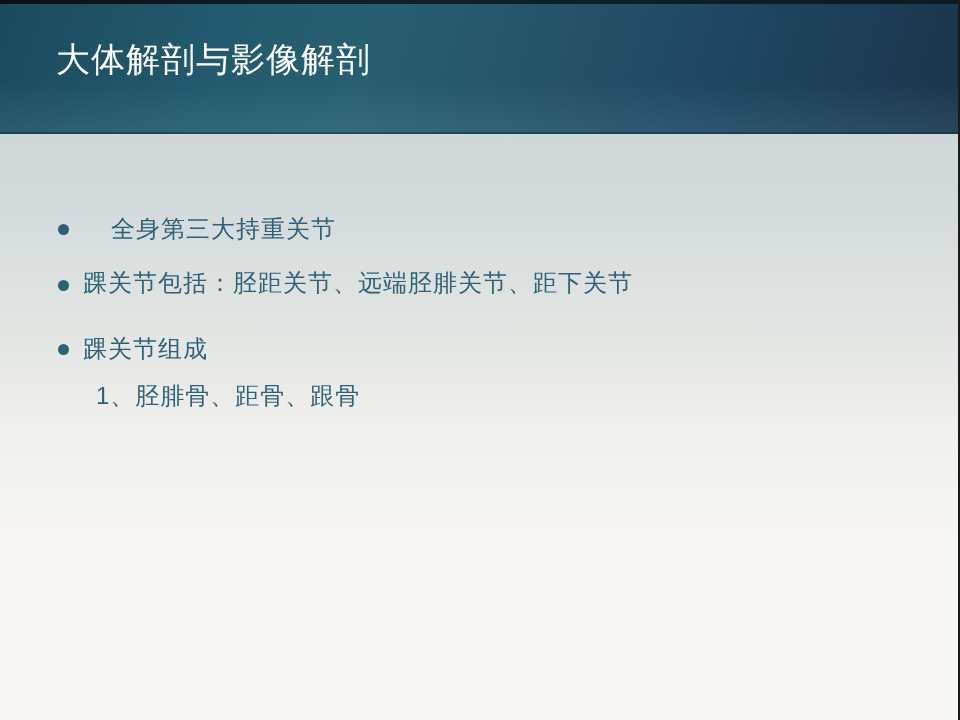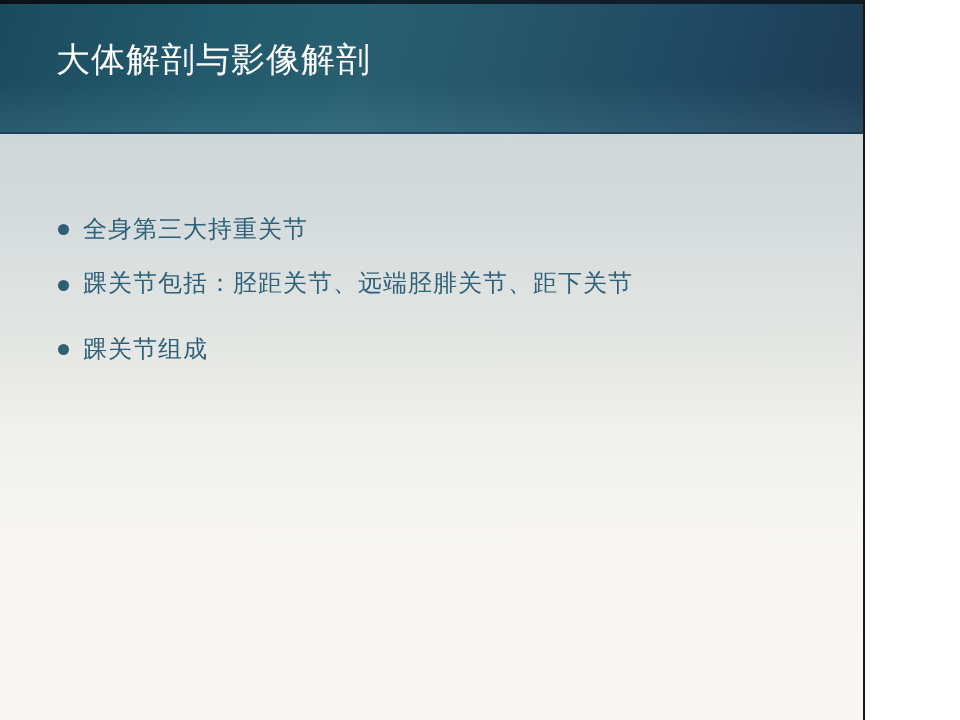--- a/index.html
+++ b/index.html
@@ -6,21 +6,21 @@
     margin: 0;
     padding: 0;
     background: #ffffff;
   }
   body {
     font-family: "Liberation Sans", "DejaVu Sans", sans-serif;
   }
 
   #slide {
     position: relative;
-    width: 865px;
+    width: 960px;
     height: 720px;
     overflow: hidden;
     box-sizing: border-box;
     border-right: 2px solid #1a1a1a;
     
     background:
       linear-gradient(to bottom,
         #c9d3d7 0px,
         #ccd5d8 90px,
         #d3dadc 200px,
@@ -126,21 +126,21 @@
     left: 58px;
     width: 800px;
     font-size: 24px;
     line-height: 36px;
     letter-spacing: 1px;
     color: #2e6179;
     text-indent: 38px;
   }
 
   
-  #b1 { top: 78px;  }
+  #b1 { top: 78px; gap: 28px;  }
   #b2 { top: 134px; font-family: Liberation Mono, monospace; }
   #b3 { top: 190px; margin-top: 8px; }
   #s1 { top: 244px; }
   #s2 { top: 302px; }
   #s3 { top: 390px; }
 </style>
 </head>
 <body>
 
 <div id="slide">
@@ -162,17 +162,18 @@
     <div class="bullet-row" id="b2">
       <span class="bullet-dot"></span>
       <span class="bullet-text">踝关节包括：胫距关节、远端胫腓关节、距下关节</span>
     </div>
 
     <div class="bullet-row" id="b3">
       <span class="bullet-dot"></span>
       <span class="bullet-text">踝关节组成</span>
     </div>
 
+    <div class="sub-row" id="s1">1、胫腓骨、距骨、跟骨</div>
 
 
 
   </div>
 </div>
 
 </body></html>

